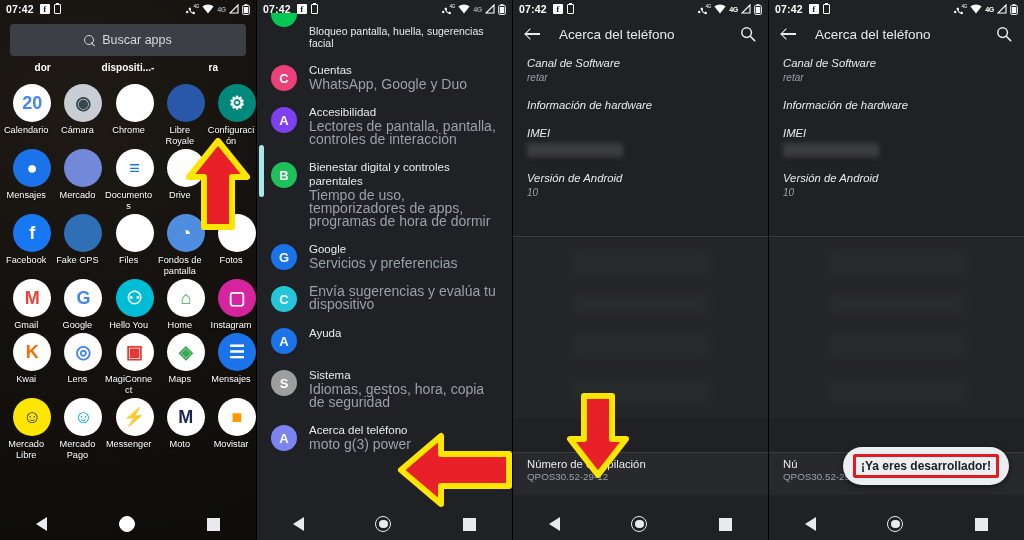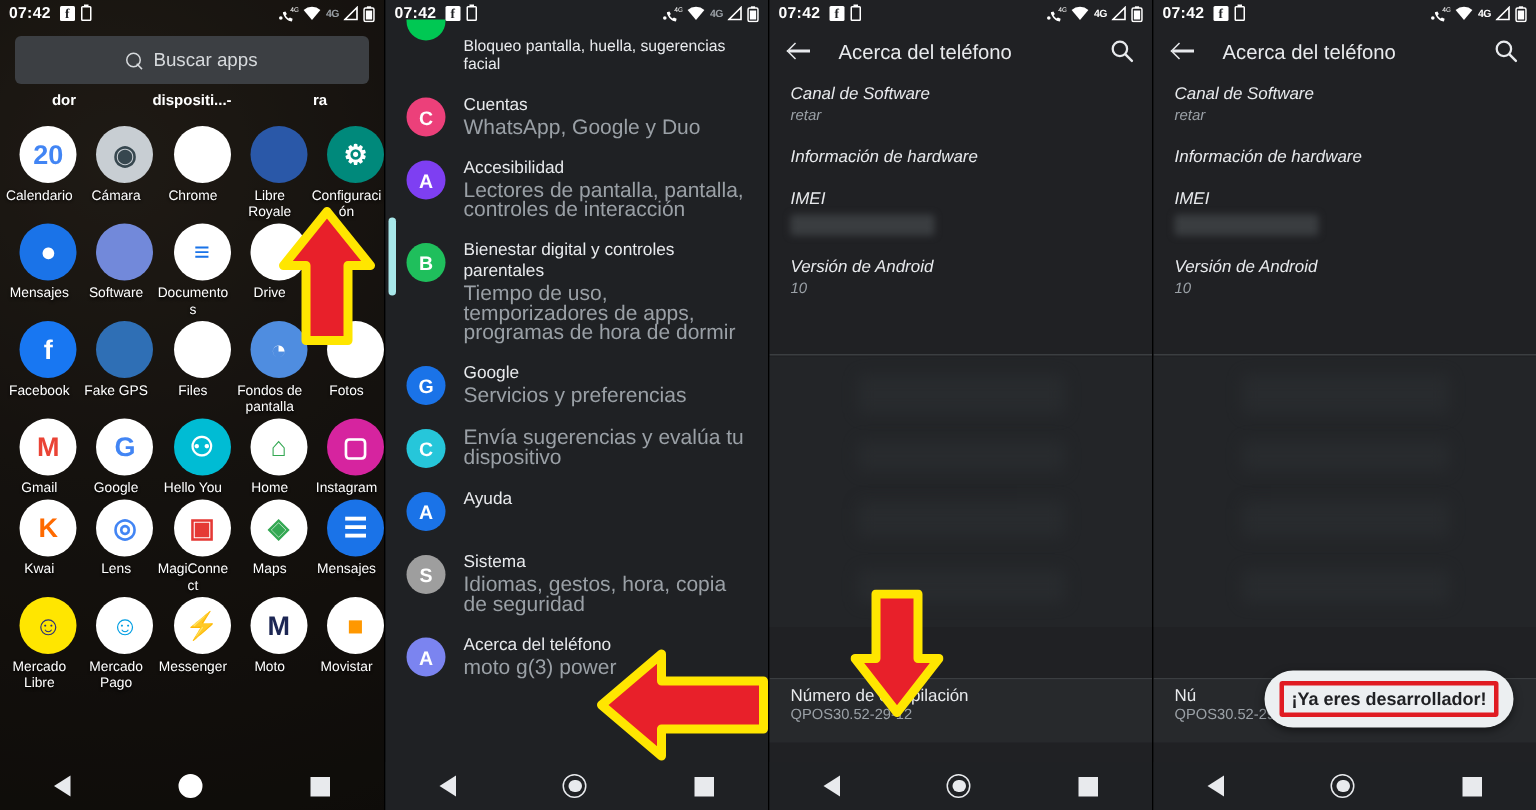--- a/index.html
+++ b/index.html
@@ -238,21 +238,21 @@
             <div class="lbl">Configuración</div>
           </div>
         </div>
         <div class="row">
           <div class="cell">
             <div class="ic" style="background: rgb(26, 115, 232); color: rgb(255, 255, 255);">●</div>
             <div class="lbl">Mensajes</div>
           </div>
           <div class="cell">
             <div class="ic" style="background: rgb(114, 137, 218); color: rgb(255, 255, 255);"></div>
-            <div class="lbl">Software</div>
+            <div class="lbl">Mercado</div>
           </div>
           <div class="cell">
             <div class="ic" style="background: rgb(255, 255, 255); color: rgb(26, 115, 232);">≡</div>
             <div class="lbl">Documentos</div>
           </div>
           <div class="cell">
             <div class="ic" style="background: rgb(255, 255, 255); color: rgb(15, 157, 88);"></div>
             <div class="lbl">Drive</div>
           </div>
           <div class="cell">

